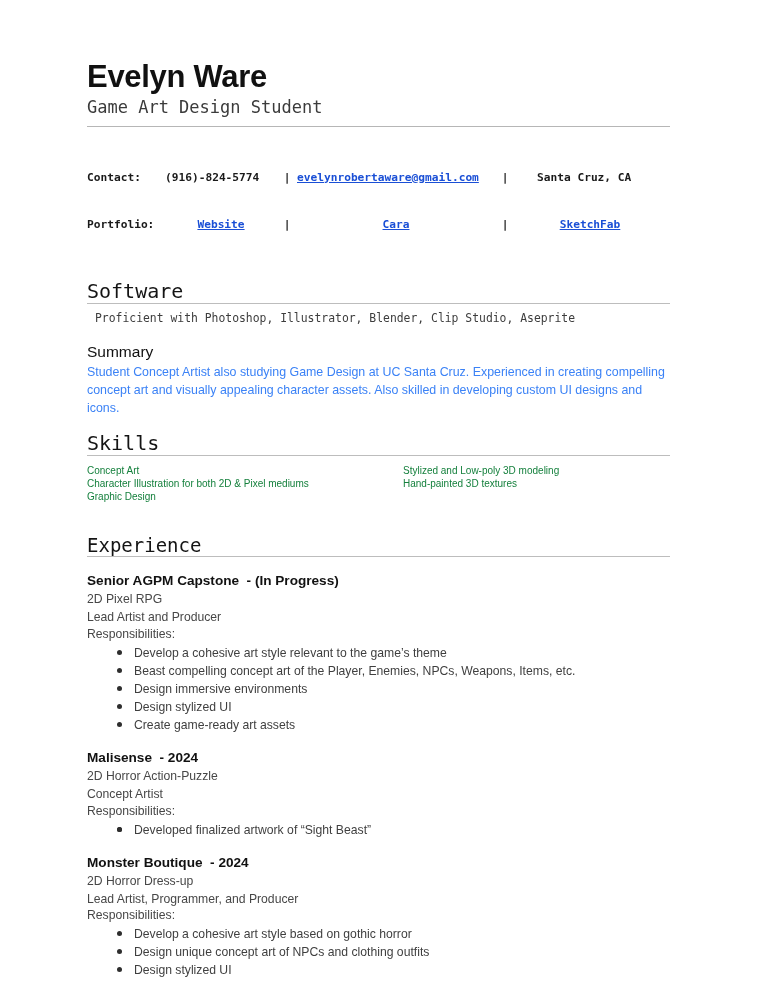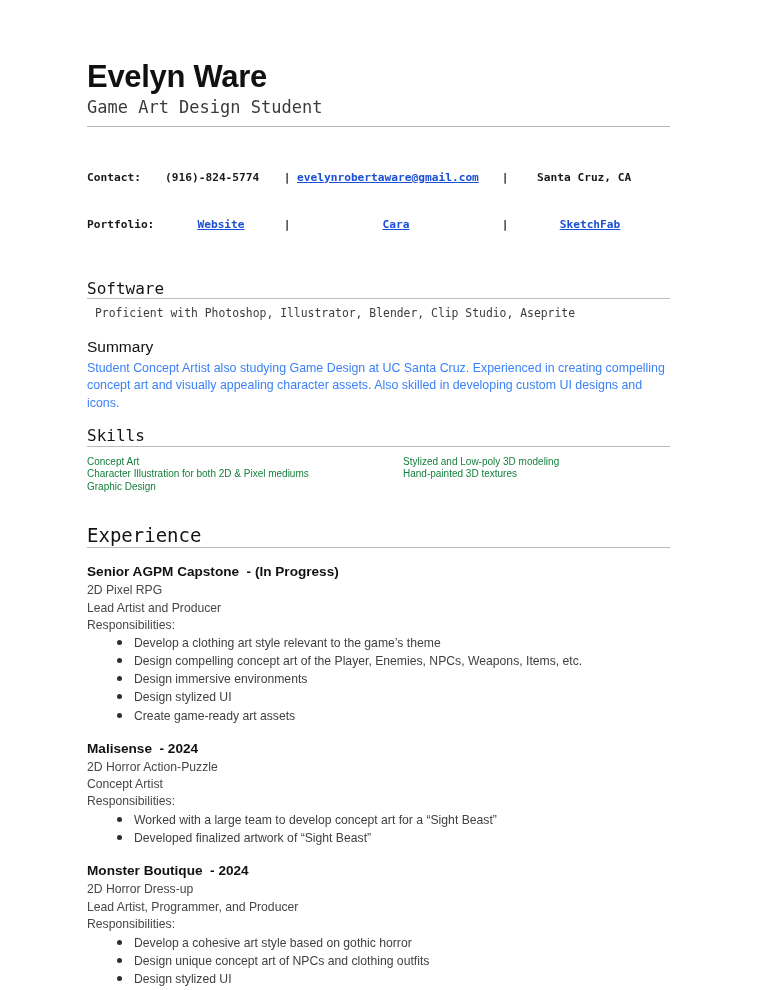--- a/index.html
+++ b/index.html
@@ -79,21 +79,21 @@
   .c-web     { width: 112px; flex: 0 0 112px; text-align: center; }
   a.link {
     color: #1a4fd6;
     text-decoration: underline;
     cursor: pointer;
   }
 
   
   .sec-mono {
     font-family: "DejaVu Sans Mono", monospace;
-    font-size: 16px;
+    font-size: 20px;
     font-weight: normal;
     color: #141414;
     line-height: 1.2;
     white-space: pre;
   }
   .sec-mono.big {
     font-size: 19px;
   }
   .sec-sans {
     font-family: "Liberation Sans", sans-serif;
@@ -244,35 +244,35 @@
 
     <div class="sec-mono big sp-exp">Experience</div>
     <div class="rule-thin"></div>
 
     <div class="job">
       <div class="job-title">Senior AGPM Capstone  - (In Progress)</div>
       <div class="job-meta">2D Pixel RPG</div>
       <div class="job-meta">Lead Artist and Producer</div>
       <div class="resp-label">Responsibilities:</div>
       <ul class="bullets">
-        <li><span class="dot"></span><span>Develop a clothing art style relevant to the game’s theme</span></li>
-        <li><span class="dot"></span><span>Design compelling concept art of the Player, Enemies, NPCs, Weapons, Items, etc.</span></li>
+        <li><span class="dot"></span><span>Develop a cohesive art style relevant to the game’s theme</span></li>
+        <li><span class="dot"></span><span>Beast compelling concept art of the Player, Enemies, NPCs, Weapons, Items, etc.</span></li>
         <li><span class="dot"></span><span>Design immersive  environments</span></li>
         <li><span class="dot"></span><span>Design stylized UI</span></li>
         <li><span class="dot"></span><span>Create game-ready art assets</span></li>
       </ul>
     </div>
 
     <div class="job">
       <div class="job-title">Malisense  - 2024</div>
       <div class="job-meta">2D Horror Action-Puzzle</div>
       <div class="job-meta">Concept Artist</div>
       <div class="resp-label">Responsibilities:</div>
       <ul class="bullets">
-        <li><span class="dot"></span><span>Worked with a large team to develop concept art for a “Sight Beast”</span></li>
+        <li><span class="dot"></span></li>
         <li><span class="dot"></span><span>Developed finalized artwork of “Sight Beast”</span></li>
       </ul>
     </div>
 
     <div class="job">
       <div class="job-title">Monster Boutique  - 2024</div>
       <div class="job-meta">2D Horror Dress-up</div>
       <div class="job-meta">Lead Artist, Programmer, and Producer</div>
       <div class="resp-label">Responsibilities:</div>
       <ul class="bullets">

